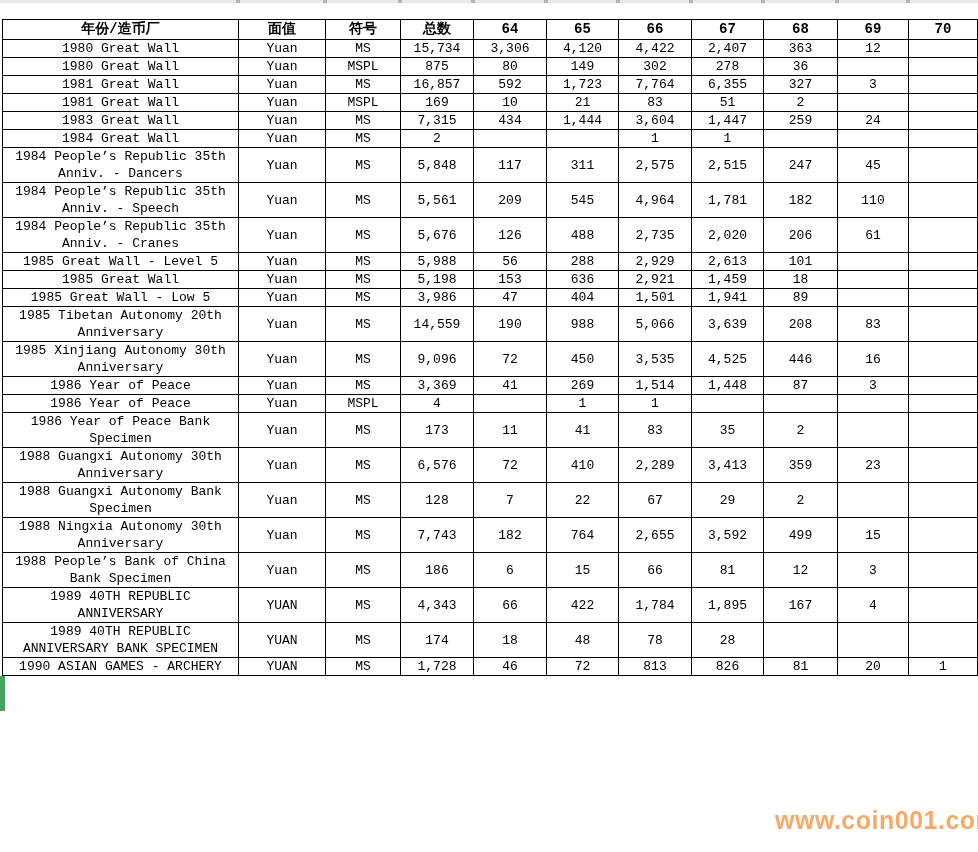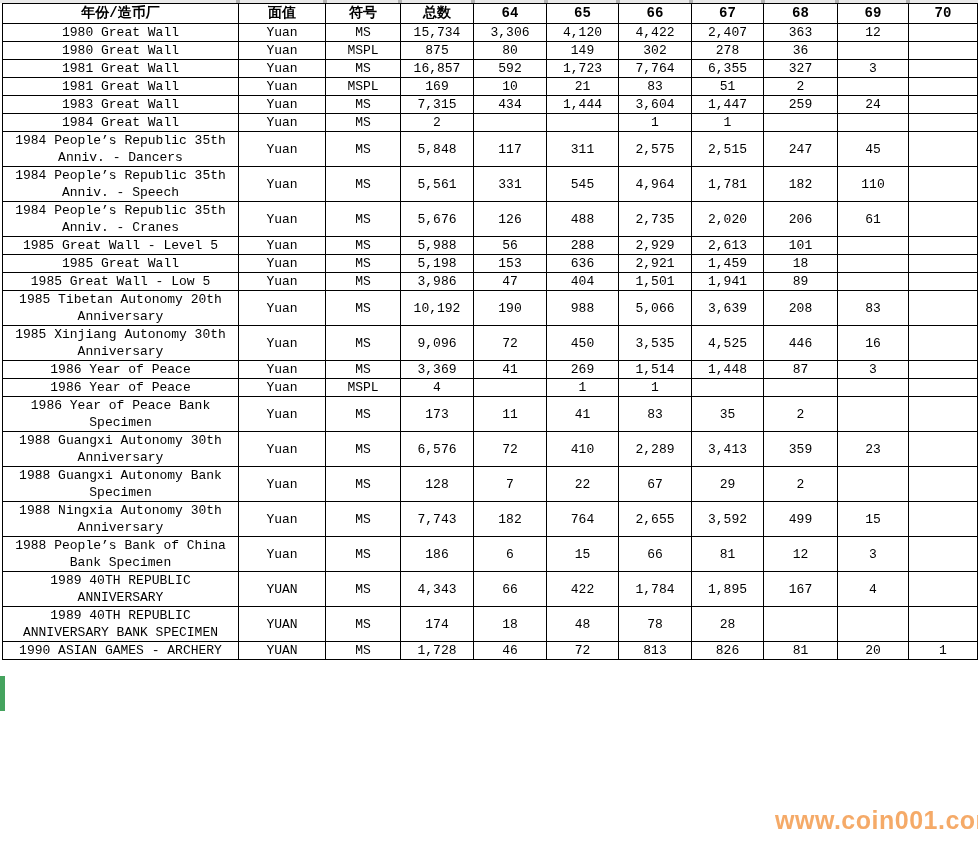--- a/index.html
+++ b/index.html
@@ -11,21 +11,21 @@
   }
   
   .top-strip{
     position:absolute;left:0;top:0;width:978px;height:3px;
     background:#e9e9e9;z-index:3;
   }
   .top-strip .tick{
     position:absolute;top:0;width:4px;height:3px;background:#b3b3b3;
   }
   .sheet{
-    position:absolute;left:2px;top:3px;border-radius:17px;
+    position:absolute;left:2px;top:19px;border-radius:17px;
   }
   table{
     border-collapse:collapse;table-layout:fixed;
     width:975px;
     background:#fff;
   }
   th,td{
     border:1px solid #000;
     text-align:center;vertical-align:middle;
     font-size:13px;line-height:17px;
@@ -187,21 +187,21 @@
           <td class="data-col">2,515</td>
           <td class="data-col">247</td>
           <td class="data-col">45</td>
           <td class="data-col"></td>
         </tr>
         <tr>
           <td class="name-col">1984 People’s Republic 35th Anniv. - Speech</td>
           <td class="data-col">Yuan</td>
           <td class="data-col">MS</td>
           <td class="data-col">5,561</td>
-          <td class="data-col">331</td>
+          <td class="data-col">209</td>
           <td class="data-col">545</td>
           <td class="data-col">4,964</td>
           <td class="data-col">1,781</td>
           <td class="data-col">182</td>
           <td class="data-col">110</td>
           <td class="data-col"></td>
         </tr>
         <tr>
           <td class="name-col">1984 People’s Republic 35th Anniv. - Cranes</td>
           <td class="data-col">Yuan</td>
@@ -251,21 +251,21 @@
           <td class="data-col">1,501</td>
           <td class="data-col">1,941</td>
           <td class="data-col">89</td>
           <td class="data-col"></td>
           <td class="data-col"></td>
         </tr>
         <tr>
           <td class="name-col">1985 Tibetan Autonomy 20th Anniversary</td>
           <td class="data-col">Yuan</td>
           <td class="data-col">MS</td>
-          <td class="data-col">10,192</td>
+          <td class="data-col">14,559</td>
           <td class="data-col">190</td>
           <td class="data-col">988</td>
           <td class="data-col">5,066</td>
           <td class="data-col">3,639</td>
           <td class="data-col">208</td>
           <td class="data-col">83</td>
           <td class="data-col"></td>
         </tr>
         <tr>
           <td class="name-col">1985 Xinjiang Autonomy 30th Anniversary</td>

